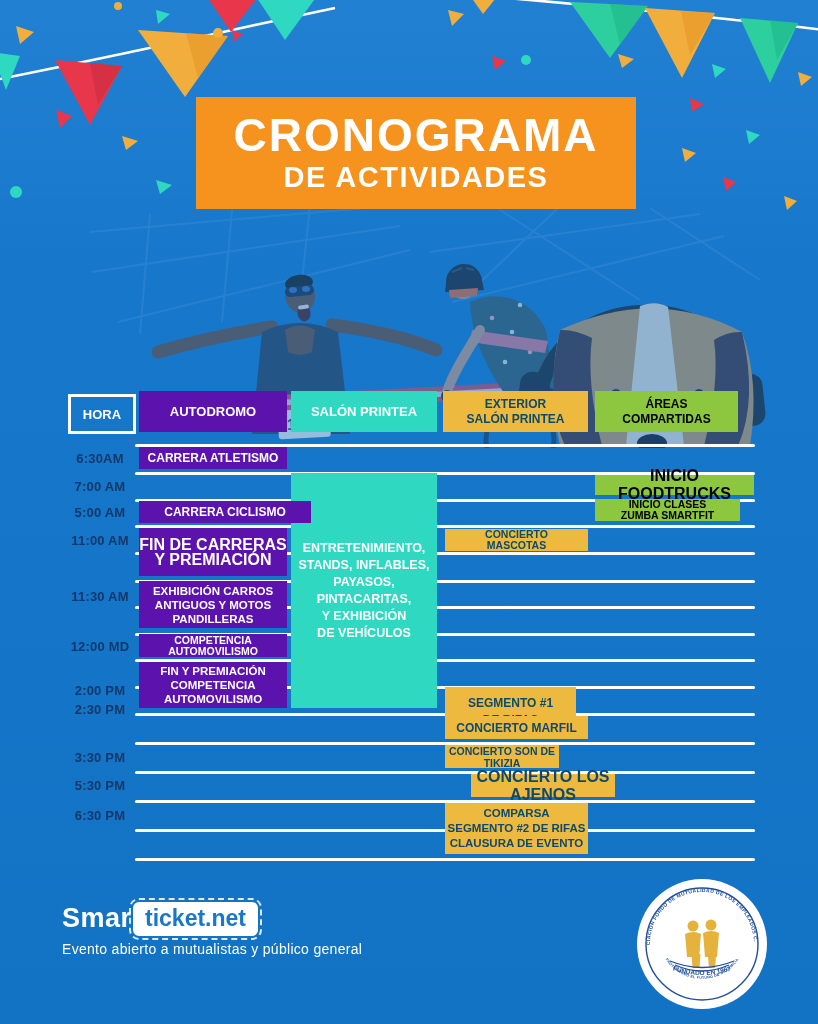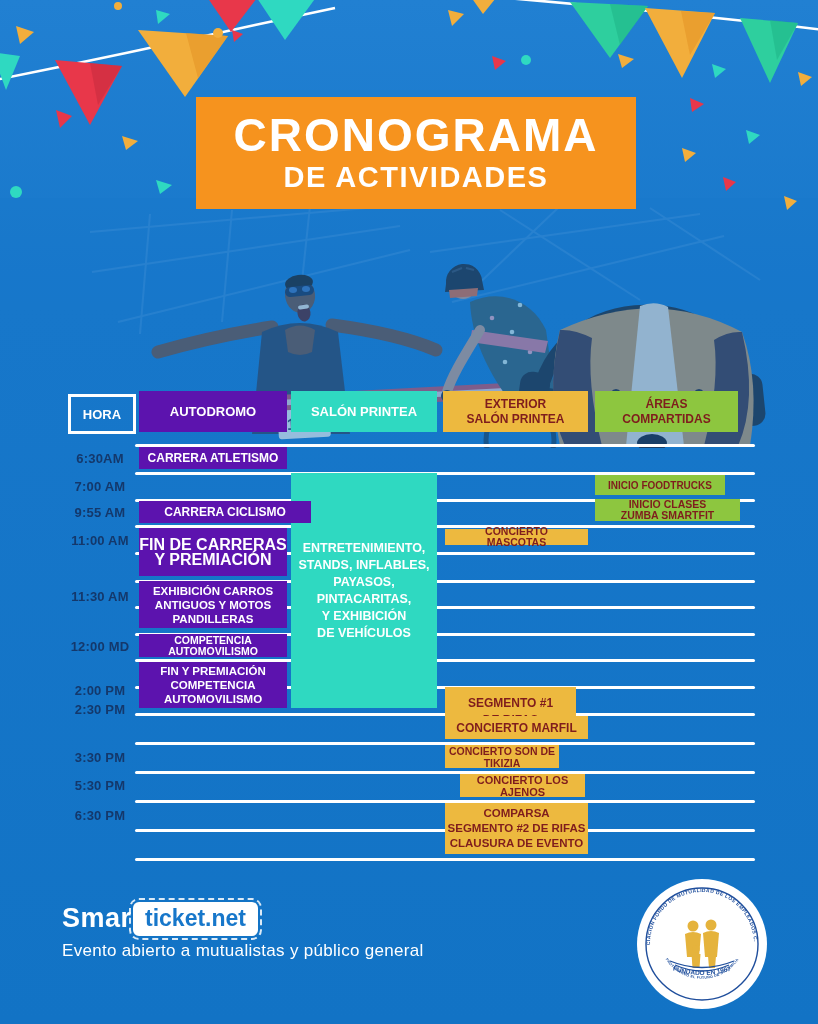--- a/index.html
+++ b/index.html
@@ -4,34 +4,34 @@
 <style>
   html,body{margin:0;padding:0;background:#0c5ea8;}
   #poster{position:relative;width:818px;height:1024px;overflow:hidden;
     background:linear-gradient(180deg,#2180d2 0%,#1777ca 30%,#1273c5 100%);
     font-family:"Liberation Sans",sans-serif;-webkit-font-smoothing:antialiased;}
   .abs{position:absolute;}
   .box{position:absolute;display:flex;align-items:center;justify-content:center;
     text-align:center;font-weight:bold;white-space:pre-line;}
   .purple{background:#5c13ae;color:#ffffff;}
   .tealbg{background:#2fd9c1;color:#ffffff;}
-  .yellowbg{background:#edb93f;color:#7f1d1d;}
-  .greenbg{background:#8dc63f;color:#7f1d1d;}
+  .yellowbg{background:#edb93f;color:#0c4a6e;}
+  .greenbg{background:#8dc63f;color:#000000;}
   .hora-box{border:3px solid #ffffff;color:#ffffff;background:transparent;}
   .line{position:absolute;left:135px;width:620px;height:3px;background:#ffffff;border-radius:2px;}
   .time{position:absolute;left:56px;width:88px;height:20px;display:flex;align-items:center;
     justify-content:center;color:#14386b;font-weight:bold;font-size:13px;letter-spacing:.2px;}
   .title-box{position:absolute;left:196px;top:97px;width:440px;height:112px;background:#f6931e;
     display:flex;flex-direction:column;align-items:center;justify-content:center;color:#ffffff;}
   .title-line1{font-size:46px;font-weight:800;letter-spacing:2px;line-height:1.05;}
   .title-line2{font-size:29px;font-weight:800;letter-spacing:1.5px;line-height:1.2;}
   .brand-prefix{position:absolute;left:62px;top:903px;color:#ffffff;font-size:27px;font-weight:bold;letter-spacing:.5px;}
   .brand-pill{position:absolute;left:133px;top:902px;background:#ffffff;color:#1777ca;font-size:23px;
     font-weight:bold;padding:3px 12px 4px 12px;border-radius:6px;outline:2px dashed rgba(255,255,255,.85);outline-offset:2px;}
-  .tagline{position:absolute;left:62px;top:941px;color:#ffffff;font-size:17px;font-weight:500;letter-spacing:.3px;}
+  .tagline{position:absolute;left:62px;top:941px;color:#ffffff;font-size:14px;font-weight:500;letter-spacing:.3px;}
 </style>
 </head>
 <body>
 
 <div id="poster">
 
   <svg class="abs" style="left:0;top:198px" width="818" height="250" viewBox="0 198 818 448" preserveAspectRatio="xMidYMin slice">
     <g stroke="#cfe6ff" stroke-width="2" opacity="0.14">
       <line x1="90" y1="232" x2="390" y2="206"></line>
         <line x1="92" y1="272" x2="400" y2="226"></line>
@@ -173,21 +173,21 @@
     <div class="box hora-box" style="left:68px;top:394px;width:62px;height:34px;font-size:13px">HORA</div>
     <div class="box purple" style="left:139px;top:391px;width:148px;height:41px;font-size:13px">AUTODROMO</div>
     <div class="box tealbg" style="left:291px;top:391px;width:146px;height:41px;font-size:13px">SALÓN PRINTEA</div>
     <div class="box yellowbg" style="left:443px;top:391px;width:145px;height:41px;font-size:12px;line-height:15px">EXTERIOR
 SALÓN PRINTEA</div>
     <div class="box greenbg" style="left:595px;top:391px;width:143px;height:41px;font-size:12px;line-height:15px">ÁREAS
 COMPARTIDAS</div>
 
     <div class="time" style="top:448px">6:30AM</div>
     <div class="time" style="top:476px">7:00 AM</div>
-    <div class="time" style="top:502px">9:55 AM</div>
+    <div class="time" style="top:502px">5:00 AM</div>
     <div class="time" style="top:530px">11:00 AM</div>
     <div class="time" style="top:586px">11:30 AM</div>
     <div class="time" style="top:636px">12:00 MD</div>
     <div class="time" style="top:680px">2:00 PM</div>
     <div class="time" style="top:699px">2:30 PM</div>
     <div class="time" style="top:747px">3:30 PM</div>
     <div class="time" style="top:775px">5:30 PM</div>
     <div class="time" style="top:805px">6:30 PM</div>
 
     <div class="box tealbg" style="left:291px;top:473px;width:146px;height:235px;font-size:12.5px;line-height:17px">ENTRETENIMIENTO,
@@ -203,32 +203,32 @@
 Y PREMIACIÓN</div>
     <div class="box purple" style="left:139px;top:581px;width:148px;height:47px;font-size:11.5px;line-height:14px">EXHIBICIÓN CARROS
 ANTIGUOS Y MOTOS
 PANDILLERAS</div>
     <div class="box purple" style="left:139px;top:634px;width:148px;height:23px;font-size:10.5px;line-height:11px">COMPETENCIA
 AUTOMOVILISMO</div>
     <div class="box purple" style="left:139px;top:662px;width:148px;height:46px;font-size:11.5px;line-height:14px">FIN Y PREMIACIÓN
 COMPETENCIA
 AUTOMOVILISMO</div>
 
-    <div class="box yellowbg" style="left:445px;top:529px;width:143px;height:16px;font-size:10.5px;line-height:11px">CONCIERTO
+    <div class="box yellowbg" style="left:445px;top:529px;width:143px;height:22px;font-size:10.5px;line-height:11px">CONCIERTO
 MASCOTAS</div>
     <div class="box yellowbg" style="left:445px;top:687px;width:131px;height:49px;font-size:12px;line-height:17px">SEGMENTO #1
 DE RIFAS</div>
     <div class="box yellowbg" style="left:445px;top:716px;width:143px;height:23px;font-size:12px">CONCIERTO MARFIL</div>
     <div class="box yellowbg" style="left:445px;top:745px;width:114px;height:23px;font-size:10.5px">CONCIERTO SON DE TIKIZIA</div>
-    <div class="box yellowbg" style="left:460px;top:774px;width:125px;height:23px;font-size:11px">CONCIERTO LOS AJENOS</div>
+    <div class="box yellowbg" style="left:471px;top:774px;width:144px;height:23px;font-size:16px">CONCIERTO LOS AJENOS</div>
     <div class="box yellowbg" style="left:445px;top:803px;width:143px;height:51px;font-size:11.5px;line-height:15px">COMPARSA
 SEGMENTO #2 DE RIFAS
 CLAUSURA DE EVENTO</div>
 
-    <div class="box greenbg" style="left:595px;top:475px;width:130px;height:20px;font-size:10px">INICIO FOODTRUCKS</div>
+    <div class="box greenbg" style="left:595px;top:475px;width:159px;height:20px;font-size:16px">INICIO FOODTRUCKS</div>
     <div class="box greenbg" style="left:595px;top:499px;width:145px;height:22px;font-size:10.5px;line-height:11px">INICIO CLASES
 ZUMBA SMARTFIT</div>
   </div>
 
   <div class="brand-prefix">Smar</div>
   <div class="brand-pill">ticket.net</div>
   <div class="tagline">Evento abierto a mutualistas y público general</div>
 
   <svg class="abs" style="left:636px;top:878px" width="132" height="132" viewBox="0 0 132 132">
     <defs>

